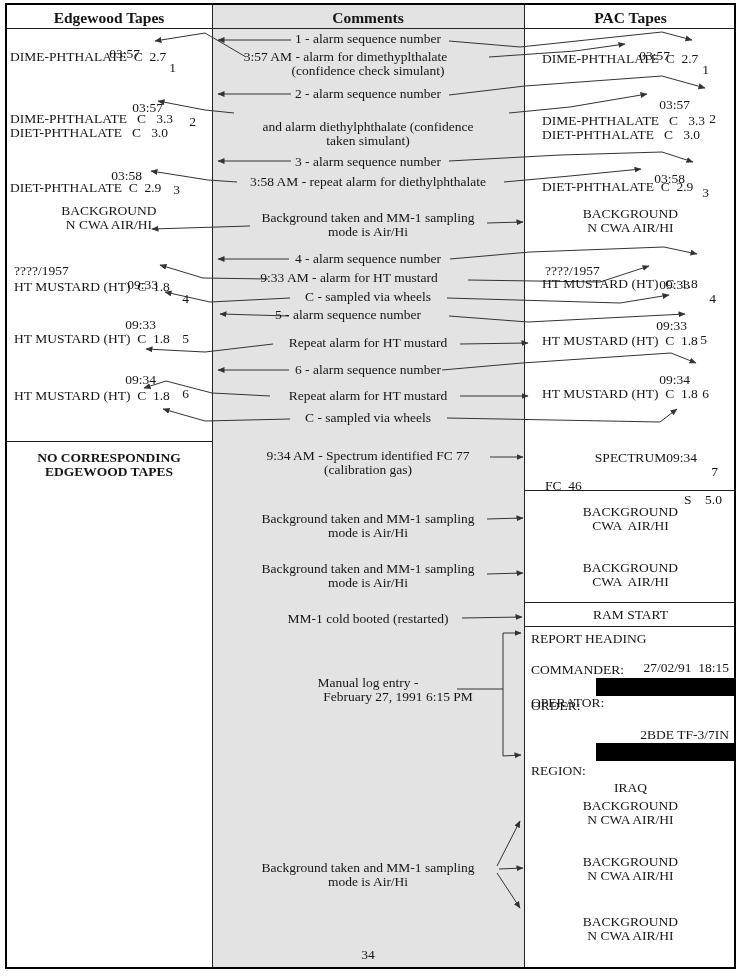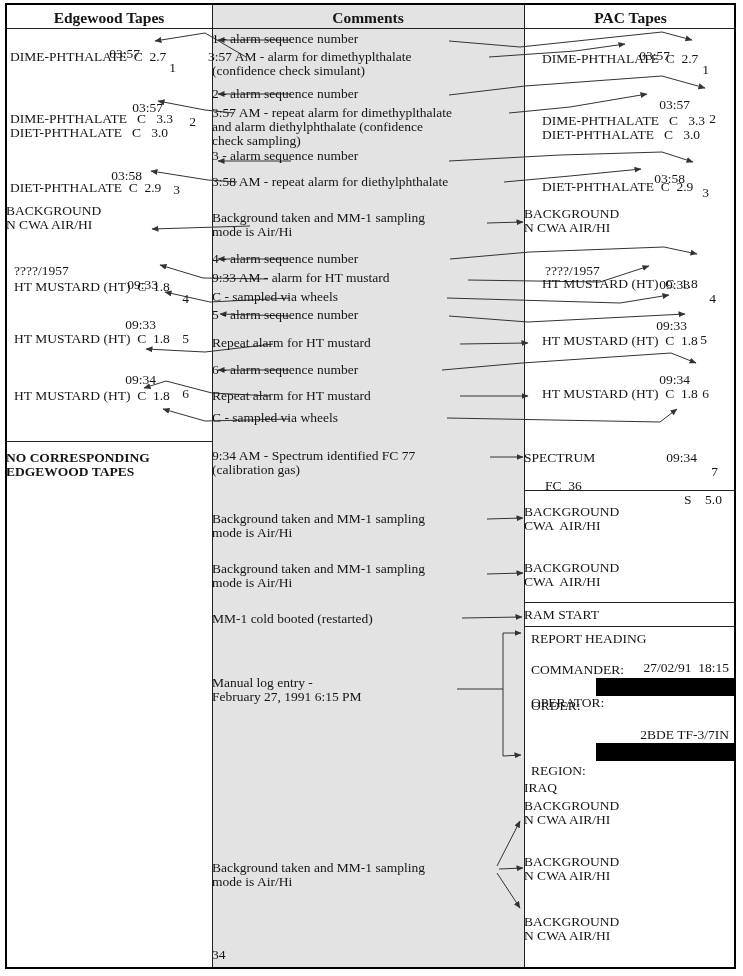--- a/index.html
+++ b/index.html
@@ -3,21 +3,21 @@
 <meta charset="utf-8">
 <style>
   html,body{margin:0;padding:0;background:#fff;}
   .page{position:relative;width:743px;height:976px;background:#fff;
         font-family:"Liberation Serif","DejaVu Serif",serif;color:#151515;overflow:hidden;}
   .midbg{position:absolute;left:212px;top:3px;width:312px;height:966px;background:#e3e3e3;}
   .outer{position:absolute;left:5px;top:3px;width:731px;height:966px;border:2px solid #000;box-sizing:border-box;}
   .vdiv{position:absolute;top:3px;height:966px;width:0;border-left:1px solid #222;}
   .hline{position:absolute;height:0;border-top:1px solid #222;}
   .t{position:absolute;white-space:pre;font-size:13.5px;line-height:14px;}
-  .ctr{text-align:left;}
+  .ctr{text-align:center;}
   .b{font-weight:bold;}
   .hdr{position:absolute;top:9px;font-size:15.5px;font-weight:bold;text-align:center;white-space:pre;}
   .bar{position:absolute;background:#000;}
   svg.conn{position:absolute;left:0;top:0;pointer-events:none;}
 </style>
 </head>
 <body>
 
 <div class="page">
 
@@ -127,24 +127,23 @@
   </div>
   <div class="t" style="left:14px;top:389px">HT MUSTARD (HT)  C  1.8</div>
 
   <div class="t ctr b" style="left:6px;top:451px;width:206px">NO CORRESPONDING</div>
   <div class="t ctr b" style="left:6px;top:465px;width:206px">EDGEWOOD TAPES</div>
 
   <div class="t ctr" style="left:212px;top:32px;width:312px">1 - alarm sequence number</div>
   <div class="t ctr" style="left:208px;top:50px;width:275px">3:57 AM - alarm for dimethyplthalate</div>
   <div class="t ctr" style="left:212px;top:64px;width:312px">(confidence check simulant)</div>
   <div class="t ctr" style="left:212px;top:87px;width:312px">2 - alarm sequence number</div>
-  <div class="t ctr" style="left:212px;top:106px;width:312px">3:57 AM - repeat alarm for dimethyplthalate</div>
   <div class="t ctr" style="left:212px;top:120px;width:312px">and alarm diethylphthalate (confidence</div>
-  <div class="t ctr" style="left:212px;top:134px;width:312px">check sampling)</div>
-  <div class="t ctr" style="left:212px;top:149px;width:312px">3 - alarm sequence number</div>
+  <div class="t ctr" style="left:212px;top:134px;width:312px">taken simulant)</div>
+  <div class="t ctr" style="left:212px;top:155px;width:312px">3 - alarm sequence number</div>
   <div class="t ctr" style="left:212px;top:175px;width:312px">3:58 AM - repeat alarm for diethylphthalate</div>
   <div class="t ctr" style="left:212px;top:211px;width:312px">Background taken and MM-1 sampling</div>
   <div class="t ctr" style="left:212px;top:225px;width:312px">mode is Air/Hi</div>
   <div class="t ctr" style="left:212px;top:252px;width:312px">4 - alarm sequence number</div>
   <div class="t ctr" style="left:212px;top:271px;width:274px">9:33 AM - alarm for HT mustard</div>
   <div class="t ctr" style="left:212px;top:290px;width:312px">C - sampled via wheels</div>
   <div class="t ctr" style="left:212px;top:308px;width:272px">5 - alarm sequence number</div>
   <div class="t ctr" style="left:212px;top:336px;width:312px">Repeat alarm for HT mustard</div>
   <div class="t ctr" style="left:212px;top:363px;width:312px">6 - alarm sequence number</div>
   <div class="t ctr" style="left:212px;top:389px;width:312px">Repeat alarm for HT mustard</div>
@@ -202,21 +201,21 @@
     <span style="position:absolute;right:28px">6</span>
   </div>
   <div class="t" style="left:542px;top:387px">HT MUSTARD (HT)  C  1.8</div>
 
   <div class="t" style="left:524px;top:437px;width:213px">
     <span style="position:absolute;right:40px">09:34</span>
     <span style="position:absolute;right:19px">7</span>
   </div>
   <div class="t ctr" style="left:524px;top:451px;width:213px">SPECTRUM</div>
   <div class="t" style="left:524px;top:465px;width:213px">
-    <span style="position:absolute;left:21px">FC  36</span>
+    <span style="position:absolute;left:21px">FC  46</span>
     <span style="position:absolute;right:15px">S    5.0</span>
   </div>
 
   <div class="t ctr" style="left:524px;top:505px;width:213px">BACKGROUND</div>
   <div class="t ctr" style="left:524px;top:519px;width:213px">CWA  AIR/HI</div>
   <div class="t ctr" style="left:524px;top:561px;width:213px">BACKGROUND</div>
   <div class="t ctr" style="left:524px;top:575px;width:213px">CWA  AIR/HI</div>
 
   <div class="t ctr" style="left:524px;top:608px;width:213px">RAM START</div>
 

